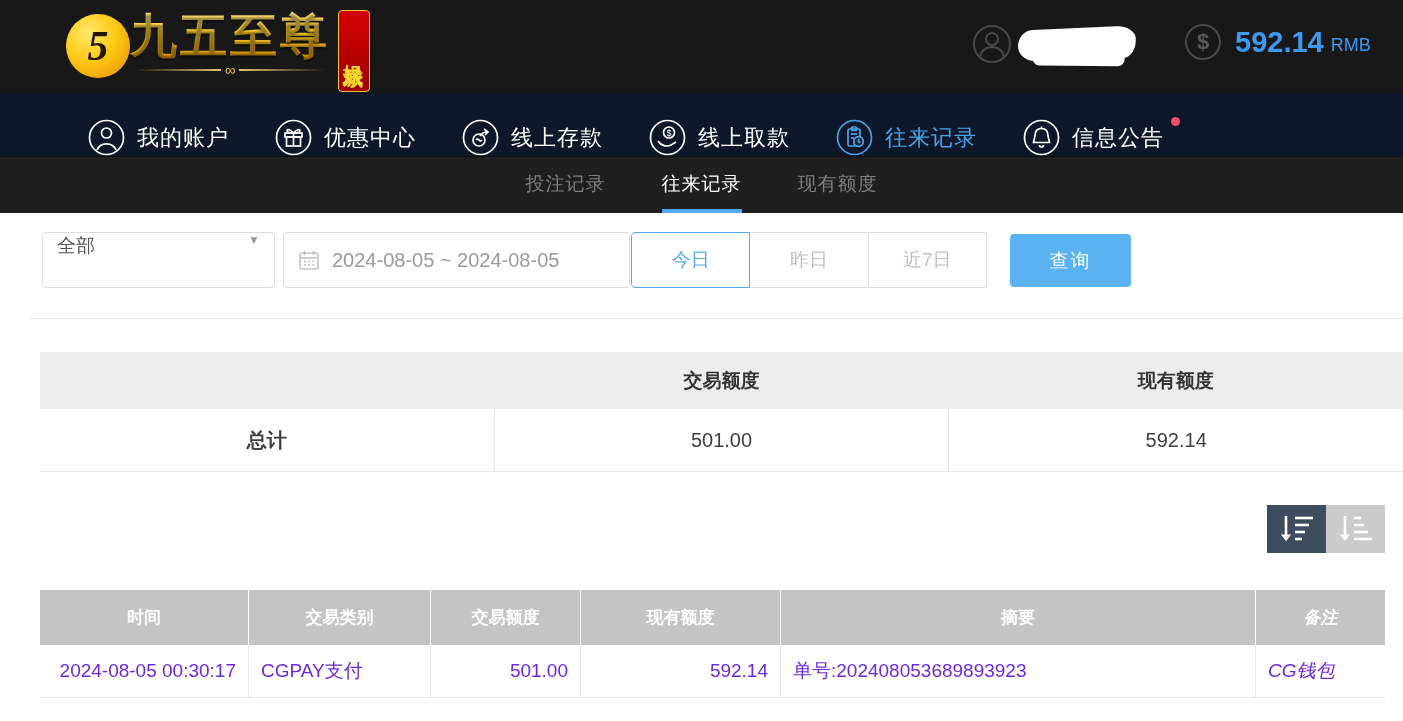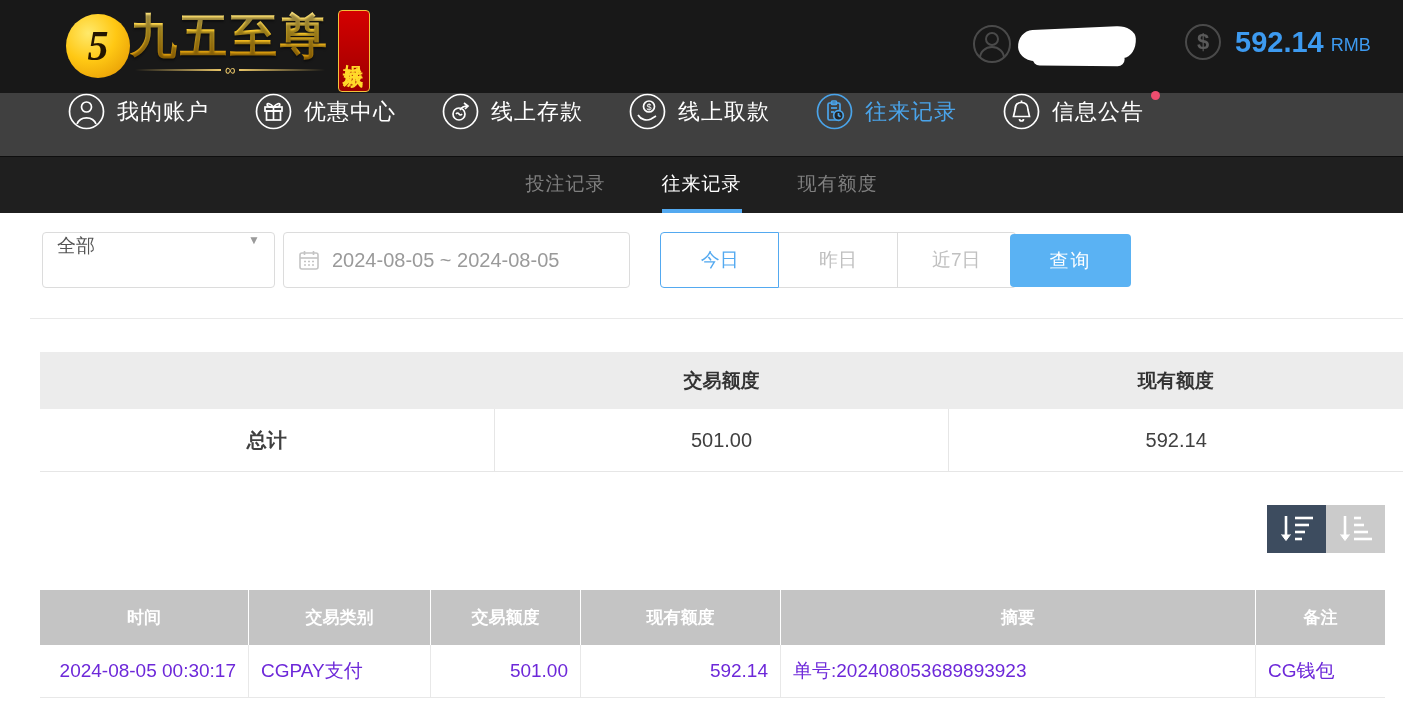--- a/index.html
+++ b/index.html
@@ -41,22 +41,22 @@
   .redact-blob:after { content:""; position:absolute; left:14px; top:24px; width:92px; height:14px;
                  background:#ffffff; border-radius:10px; transform:rotate(3deg); }
 
   .balance-area { position:absolute; left:1185px; top:24px; display:flex; align-items:center; }
   .coin-icon { width:36px; height:36px; border:2px solid #4a4a4a; border-radius:50%;
                color:#5a5a5a; font-size:22px; font-weight:bold; display:flex; align-items:center; justify-content:center; }
   .balance-val { color:#3d9af0; font-size:29px; font-weight:600; margin-left:14px; }
   .balance-cur { color:#3d9af0; font-size:18px; margin-left:7px; margin-top:6px; }
 
   
-  .nav { position:absolute; top:93px; left:0; width:100%; height:64px; background:#404040;
-         border-bottom:1px solid #0e0e0e; display:flex; align-items:flex-start; padding-left:68px; }
+  .nav { position:absolute; top:93px; left:0; width:100%; height:64px; background:#0f172a;
+         border-bottom:1px solid #0e0e0e; display:flex; align-items:flex-end; padding-left:88px; }
   .nav-item { display:flex; align-items:center; margin-right:46px; color:#ffffff; cursor:pointer; position:relative; }
   .nav-item .nav-icon { width:37px; height:37px; margin-right:12px; }
   .nav-item .nav-label { font-size:22px; font-weight:500; letter-spacing:1px; }
   .nav-item.active { color:#4aa4ea; }
   .notif-dot { position:absolute; right:-16px; top:-2px; width:9px; height:9px; border-radius:50%; background:#ee4d6e; }
 
   
   .subtabs { position:absolute; top:157px; left:0; width:100%; height:56px; background:#1f1f1f;
              display:flex; justify-content:center; }
   .subtab { height:56px; line-height:54px; font-size:19px; color:#7f7f7f; margin:0 28px;
@@ -65,21 +65,21 @@
 
   
   .sel-box { position:absolute; left:42px; top:232px; width:233px; height:56px; border:1px solid #dcdcdc;
              border-radius:4px; background:#fff; display:flex; padding:0 14px;
              font-size:19px; color:#555; cursor:pointer; }
   .sel-caret { margin-left:auto; font-size:12px; color:#9a9a9a; }
   .date-box { position:absolute; left:283px; top:232px; width:347px; height:56px; border:1px solid #dcdcdc;
               border-radius:4px; background:#fff; display:flex; align-items:center; padding:0 14px;
               font-size:20px; color:#9a9a9a; cursor:pointer; }
   .cal-icon { width:22px; height:22px; color:#c4c4c4; margin-right:12px; }
-  .segment { position:absolute; left:660px; top:232px; width:356px; height:56px; display:flex; }
+  .segment { position:absolute; left:631px; top:232px; width:356px; height:56px; display:flex; }
   .seg-btn { flex:1; border:1px solid #dcdcdc; border-left-width:0; background:#fff; color:#c0c0c0;
              font-size:19px; display:flex; align-items:center; justify-content:center; cursor:pointer; }
   .seg-btn:first-child { border-left-width:1px; border-radius:4px 0 0 4px; }
   .seg-btn:last-child { border-radius:0 4px 4px 0; }
   .seg-btn.active { border:1px solid #53a9f0; color:#53a9f0; }
   .query-btn { position:absolute; left:1010px; top:234px; width:121px; height:53px; background:#5ab2f3;
                border:none; border-radius:4px; color:#fff; font-size:19px; cursor:pointer; letter-spacing:2px; }
   .divider { position:absolute; left:30px; right:0; top:318px; height:1px; background:#e9e9e9; }
 
   
@@ -101,21 +101,21 @@
   
   .rec-table { position:absolute; left:40px; top:590px; width:1345px; font-size:19px; }
   .rec-head { display:flex; height:55px; background:#c4c4c4; }
   .rec-head div { display:flex; align-items:center; justify-content:center; color:#fff;
                   font-size:17px; font-weight:bold; border-left:1px solid #fff; }
   .rec-head div:first-child { border-left:none; }
   .rec-row { display:flex; height:53px; background:#fff; border-bottom:1px solid #e8e8e8; }
   .rec-row div { display:flex; align-items:center; color:#6d28d9; border-left:1px solid #e8e8e8; padding:0 12px; }
   .rec-row div:first-child { border-left:none; }
   .c0 { width:208px; } .c1 { width:182px; } .c2 { width:150px; }
-  .c3 { width:200px; } .c4 { width:475px; } .c5 { width:130px; }
+  .c3 { width:200px; } .c4 { width:475px; } .c5 { width:130px;font-style:italic; }
   .al-r { justify-content:flex-end; } .al-l { justify-content:flex-start; }
 </style>
 </head>
 <body>
 
 <div class="page">
 
   <div class="header">
     <div class="logo">
       <div class="logo-circle">5</div>

